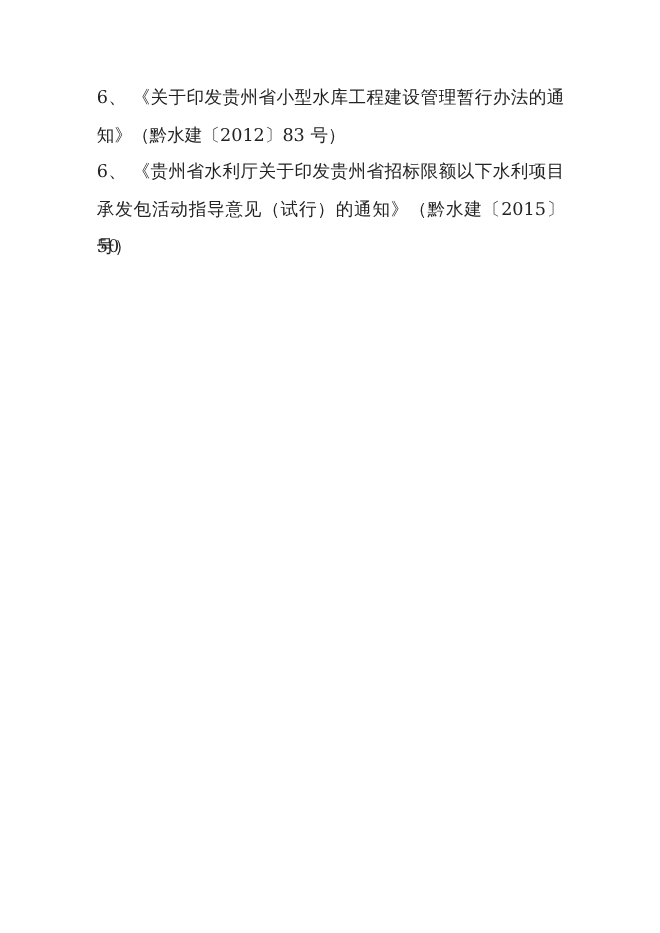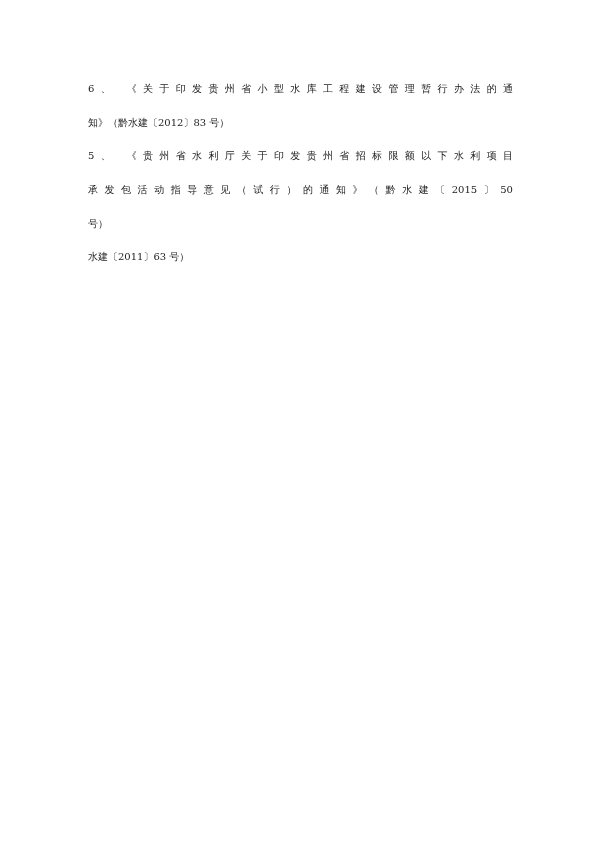--- a/index.html
+++ b/index.html
@@ -26,40 +26,39 @@
     top: 72px;
     width: 425px;
   }
   .para {
     margin: 0;
     padding: 0;
   }
   .line {
     height: 33.7px;
     line-height: 33.7px;
-    font-size: 10px;
+    font-size: 16px;
     white-space: normal;
     text-align: left;
   }
   .line.just {
     text-align: justify;
     text-align-last: justify;
   }
 </style>
 </head>
 <body>
 
 <div class="page">
   <div class="textblock">
       <div class="para">
         <div class="line just">6、 《关于印发贵州省小型水库工程建设管理暂行办法的通</div>
         <div class="line">知》（黔水建〔2012〕83 号）</div>
       </div>
       <div class="para">
-        <div class="line just">5、 《贵州省水利厅关于印发贵州省招标限额以下水利项目</div>
+        <div class="line just">6、 《贵州省水利厅关于印发贵州省招标限额以下水利项目</div>
         <div class="line just">承发包活动指导意见（试行）的通知》（黔水建〔2015〕50</div>
         <div class="line">号）</div>
       </div>
       <div class="para">
-        <div class="line">水建〔2011〕63 号）</div>
       </div>
     </div>
 </div>
 
 </body></html>

